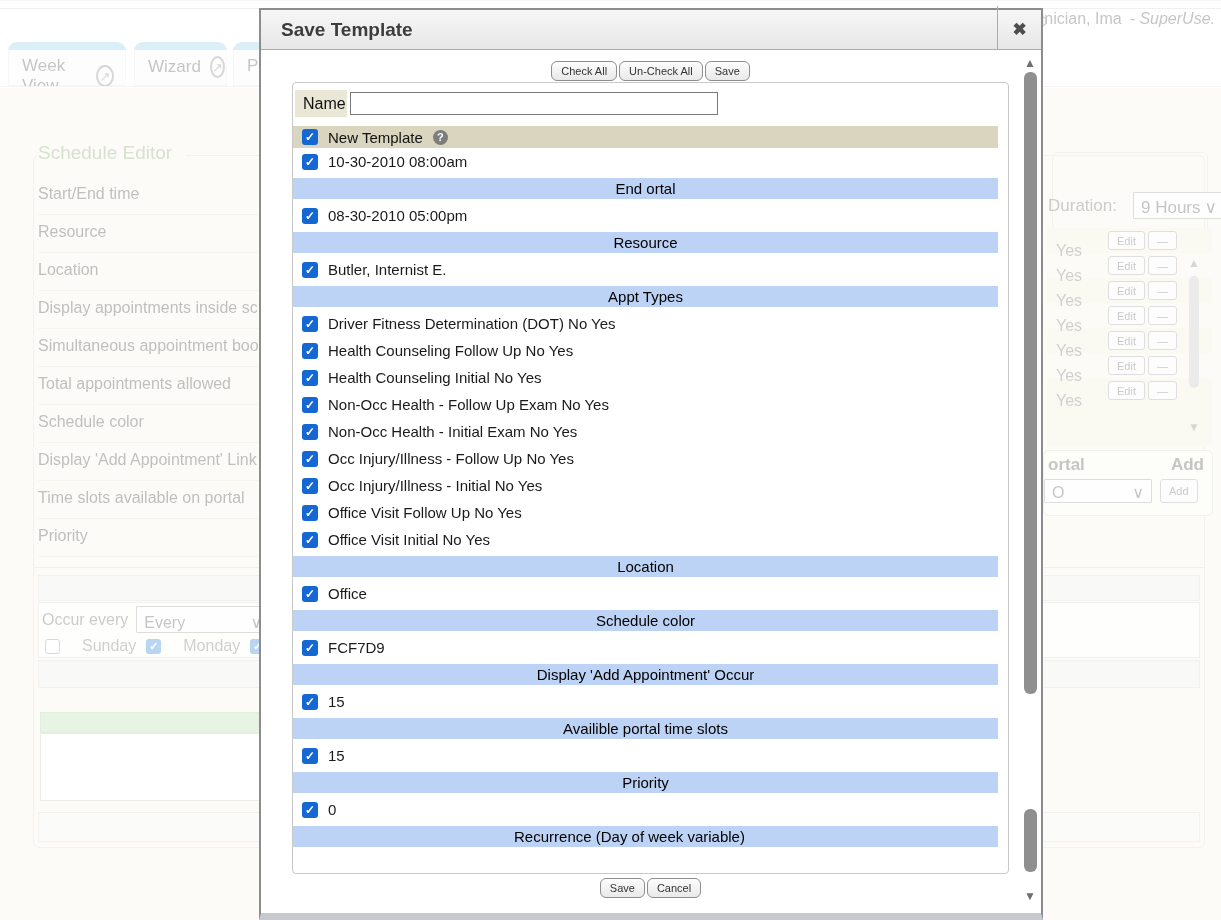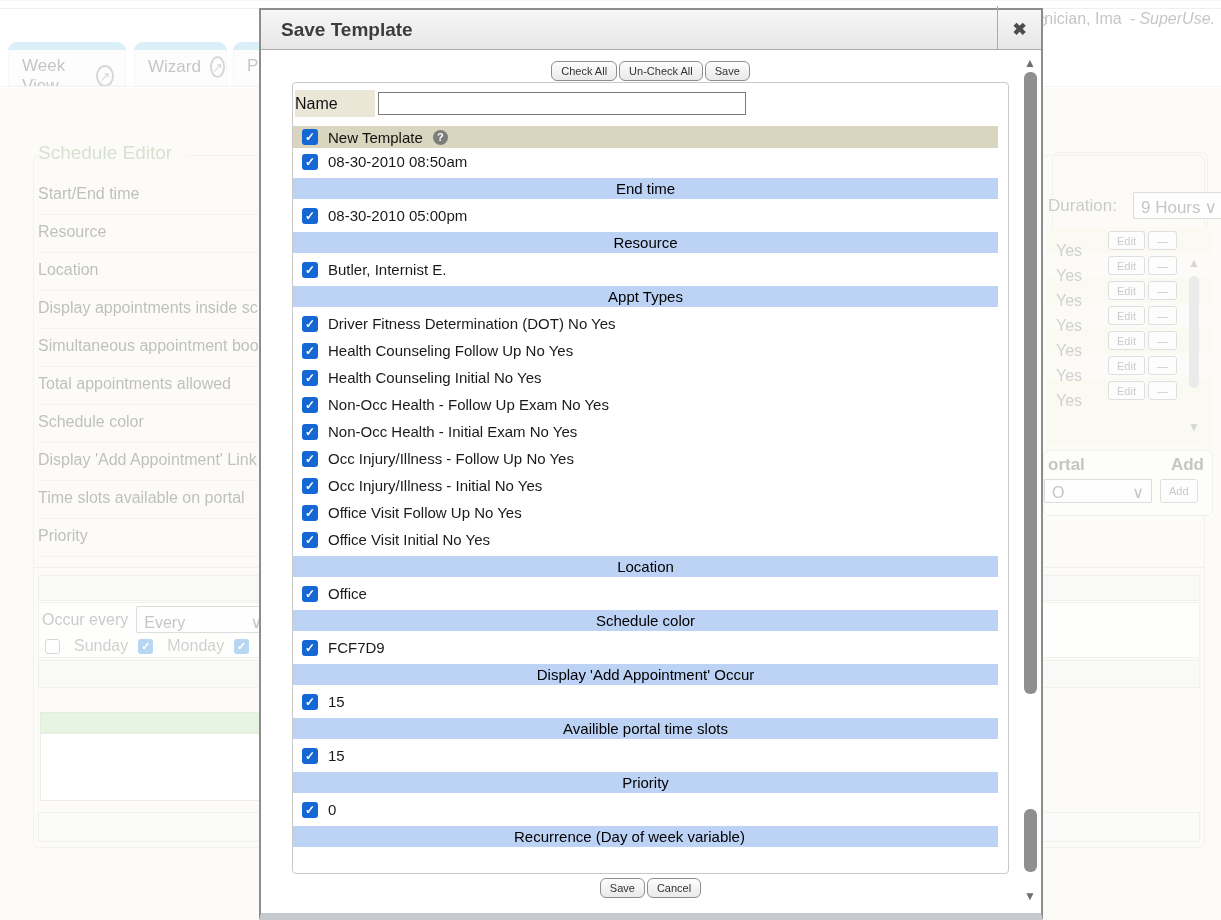--- a/index.html
+++ b/index.html
@@ -29,21 +29,21 @@
   .fieldrow { position:absolute; left:38px; width:560px; height:38px; border-bottom:1px solid #e8e4d7;
               font-size:16px; color:#5f5f5f; line-height:34px; }
 
   .sep567 { position:absolute; left:33px; top:567px; width:1172px; height:1px; background:#ddd9ca; }
   .gbar { position:absolute; left:38px; width:1162px; background:#f1f1ec; border:1px solid #dddcd2; }
   .occur-box { position:absolute; left:38px; top:602px; width:1162px; height:56px; border:1px solid #dddcd2; background:#fcfcf9; }
   .occur-line1 { display:flex; align-items:center; gap:8px; padding:3px 0 0 3px; color:#7d7d7d; font-size:16px; }
   .fake-select { border:1px solid #ababab; border-radius:1px; background:#fdfdfd; color:#6e6e6e;
                  display:inline-flex; align-items:flex-end; justify-content:space-between; padding:0 7px; height:27px; }
   .occur-line2 { display:flex; align-items:center; gap:10px; padding:4px 0 0 6px; color:#8a8a8a; font-size:16px; }
-  .wday { display:flex; align-items:center; gap:14px; }
+  .wday { display:flex; align-items:center; gap:22px; }
   .cb-sm { width:15px; height:15px; border-radius:3px; }
   .cb-sm.off { background:#fff; border:1.5px solid #9e9e9e; }
   .cb-sm.on  { background:#4f96dc; color:#fff; font-size:11px; font-weight:bold; display:flex; align-items:center; justify-content:center; }
   .greenbar { position:absolute; left:40px; top:712px; width:430px; height:21px; background:#c4e4b8; border:1px solid #b5d8a9; }
   .whitebox { position:absolute; left:40px; top:733px; width:430px; height:68px; background:#fff; border:1px solid #cfcfc6; }
   .botbar   { position:absolute; left:38px; top:812px; width:1162px; height:30px; background:#f5f5f0; border:1px solid #dddcd2; }
 
   .dur-panel { position:absolute; left:1052px; top:152px; width:156px; height:80px; border:1px solid #e2ded0; border-radius:6px; }
   .dur-row { position:absolute; left:1048px; top:192px; display:flex; align-items:center; gap:16px; font-size:17px; color:#7d7d7d; }
   .tbl-panel { position:absolute; left:1046px; top:228px; width:166px; height:218px; background:#f2efdf; }
@@ -75,21 +75,21 @@
              justify-content:center; font-size:17px; font-weight:bold; color:#4d4d4d; cursor:pointer; }
   .m-body { position:relative; height:856px; background:#fff; }
 
   .btnbar { position:absolute; left:31px; top:11px; width:717px; display:flex; justify-content:center; gap:2px; }
   .sbtn { font-size:11px; color:#333; background:linear-gradient(#fdfdfd,#e9e9e9); border:1px solid #8e8e8e;
           border-radius:6px; padding:3px 9px; cursor:pointer; }
 
   .box { position:absolute; left:31px; top:32px; width:717px; height:792px;
          border:1px solid #c9c9c9; border-radius:4px; padding-top:7px; overflow:hidden; }
   .name-row { display:flex; align-items:center; margin-left:2px; }
-  .name-label { width:80px; height:27px; background:#ebe7d6; font-size:16px; color:#111; line-height:27px; }
+  .name-label { width:52px; height:27px; background:#ebe7d6; font-size:16px; color:#111; line-height:27px; padding-left:8px; }
   .name-input { margin-left:3px; width:368px; height:23px; border:1px solid #7a7a7a; font-size:14px; padding:0 4px; background:#fff; }
 
   .nt-bar { margin-top:9px; height:22px; background:#d9d5bf; display:flex; align-items:center; gap:10px;
             padding-left:9px; margin-right:10px; font-size:15px; color:#111; }
   .help-icon { width:15px; height:15px; border-radius:50%; background:#7d7d7d; color:#fff; font-size:11px;
                font-weight:bold; display:inline-flex; align-items:center; justify-content:center; }
 
   .section-bar { height:21px; margin:3px 10px 3px 0; background:#bdd3f5; text-align:center; font-size:15px;
                  color:#000; line-height:21px; }
   .section-bar.wide { margin-left:-32px; }
@@ -282,23 +282,23 @@
 
       <div class="nt-bar">
         <span class="cb">✓</span>
         <span>New Template</span>
         <span class="help-icon">?</span>
       </div>
 
       <div id="sections">
           <div class="item-row">
             <span class="cb">✓</span>
-            <span>08-30-2010 08:50am</span>
-          </div>
-          <div class="section-bar">End time</div>
+            <span>10-30-2010 08:00am</span>
+          </div>
+          <div class="section-bar">End ortal</div>
           <div class="item-row">
             <span class="cb">✓</span>
             <span>08-30-2010 05:00pm</span>
           </div>
           <div class="section-bar">Resource</div>
           <div class="item-row">
             <span class="cb">✓</span>
             <span>Butler, Internist E.</span>
           </div>
           <div class="section-bar">Appt Types</div>

